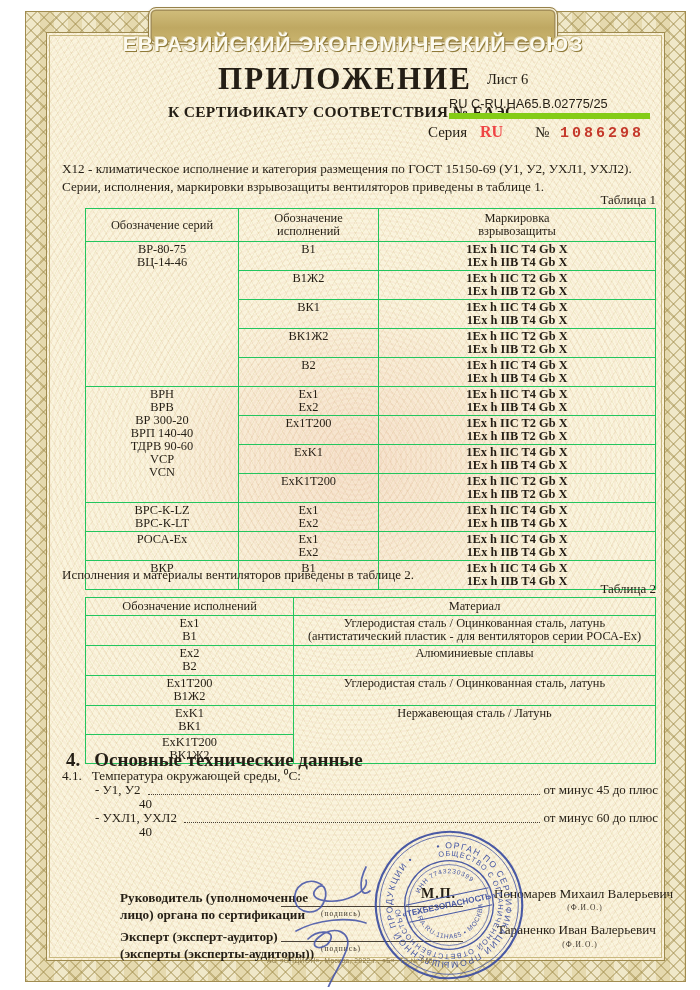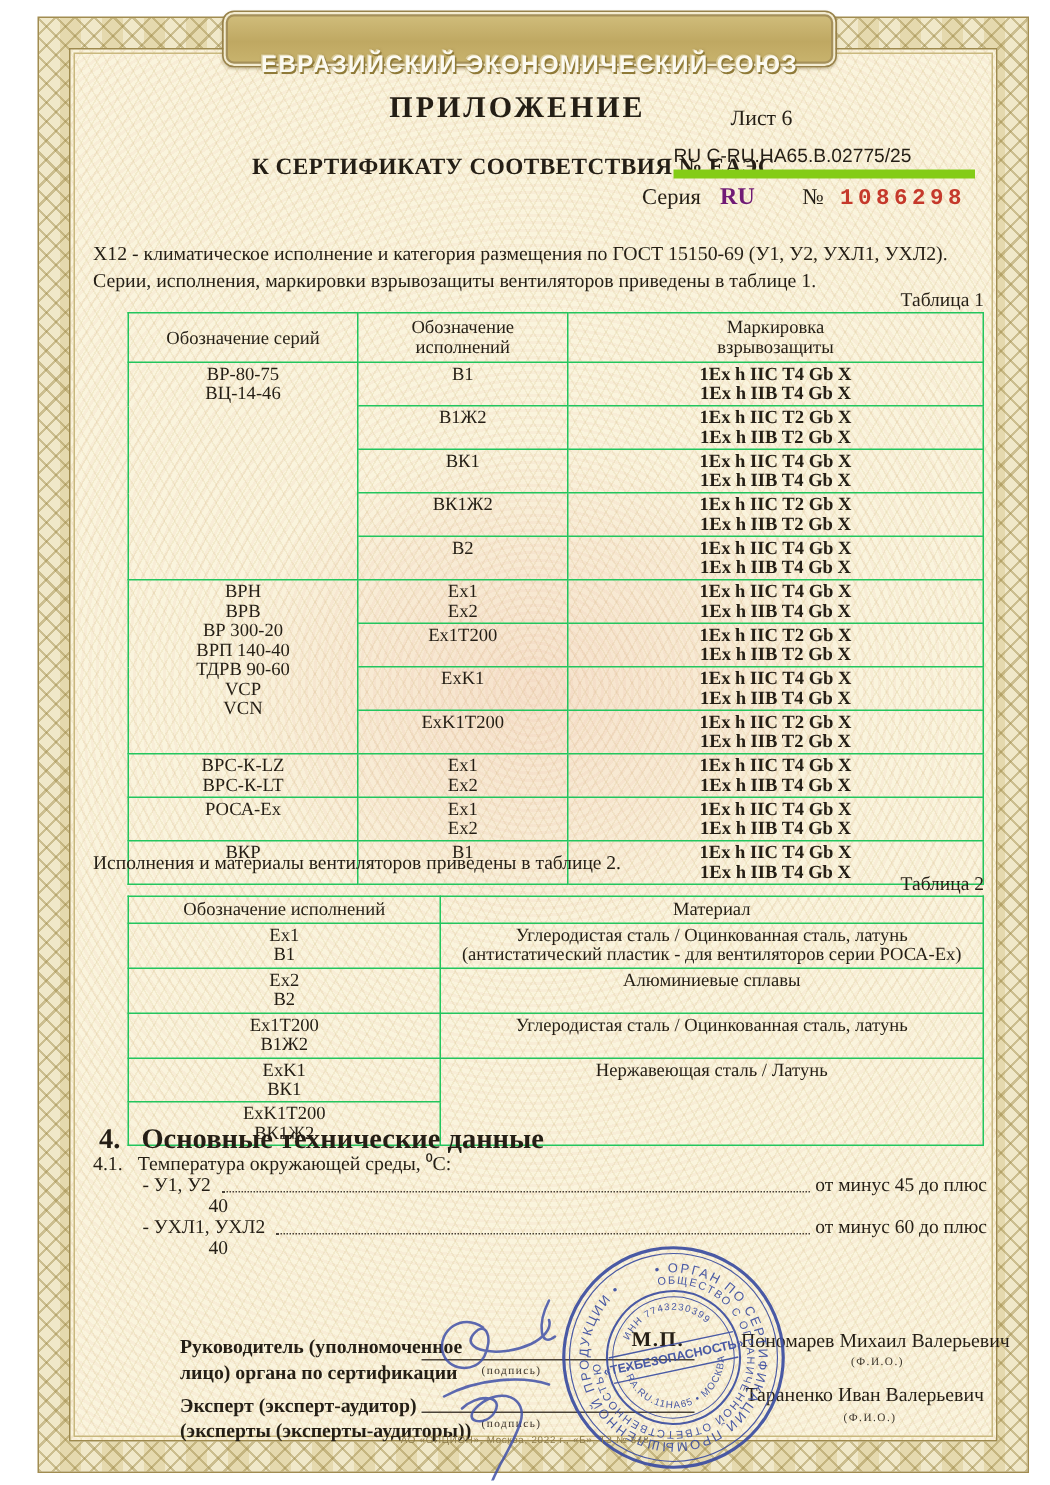--- a/index.html
+++ b/index.html
@@ -25,33 +25,33 @@
   .inner::after{content:"";position:absolute;inset:2px;border:1px solid #c9b87e;pointer-events:none;}
 
   .content{position:absolute;inset:0;z-index:2;}
 
   
   .banner{position:absolute;left:148px;top:7px;width:408px;height:36px;z-index:3;
     display:flex;align-items:center;justify-content:center;
     background:linear-gradient(180deg,#d2bf7e 0%,#bfa862 55%,#cab56f 100%);
     border:1.5px solid #97814a;border-radius:8px;
     box-shadow:inset 0 0 0 1.5px #f3ecd2, inset 0 0 0 3px #a5905a, 0 1px 2px rgba(120,100,50,.4);}
-  .banner span{font-family:"Liberation Sans",sans-serif;font-weight:bold;font-size:16px;
+  .banner span{font-family:"Liberation Sans",sans-serif;font-weight:bold;font-size:21px;
     letter-spacing:1px;color:#fcfaf0;white-space:nowrap;
     text-shadow:1px 1px 0 #8f7a38,-1px -1px 0 #d9cb9a,0 0 2px rgba(110,88,36,.55);margin-top:36px;}
 
   
   .title{position:absolute;left:0;top:61px;width:690px;text-align:center;
-    font-size:20px;font-weight:bold;letter-spacing:2px;}
+    font-size:31px;font-weight:bold;letter-spacing:2px;}
   .sheet{position:absolute;left:487px;top:71px;font-size:14.5px;}
   .subtitle{position:absolute;left:168px;top:103px;font-size:15.5px;font-weight:bold;letter-spacing:.3px;}
   .certline{position:absolute;left:449px;top:96px;width:201px;border-bottom:6px solid #84cc16;
     padding-bottom:2px;font-family:"Liberation Sans",sans-serif;font-size:12.8px;}
   .seriesline{position:absolute;left:428px;top:123px;font-size:15px;white-space:nowrap;}
-  .seriesline .ru{color:#701a75;font-weight:bold;font-size:16px;margin-left:9px;}
+  .seriesline .ru{color:#ef4444;font-weight:bold;font-size:16px;margin-left:9px;}
   .seriesline .nsign{margin-left:28px;}
   .seriesline .num{font-family:"Liberation Mono",monospace;color:#c5392b;font-size:15px;
     font-weight:bold;letter-spacing:3px;margin-left:7px;}
 
   
   .intro{position:absolute;left:62px;top:160px;width:592px;font-size:13.2px;line-height:1.38;}
   .cap1{position:absolute;left:0;top:192px;width:656px;text-align:right;font-size:13px;}
   .note2{position:absolute;left:62px;top:567px;font-size:13px;}
   .cap2{position:absolute;left:0;top:581px;width:656px;text-align:right;font-size:13px;}
 

